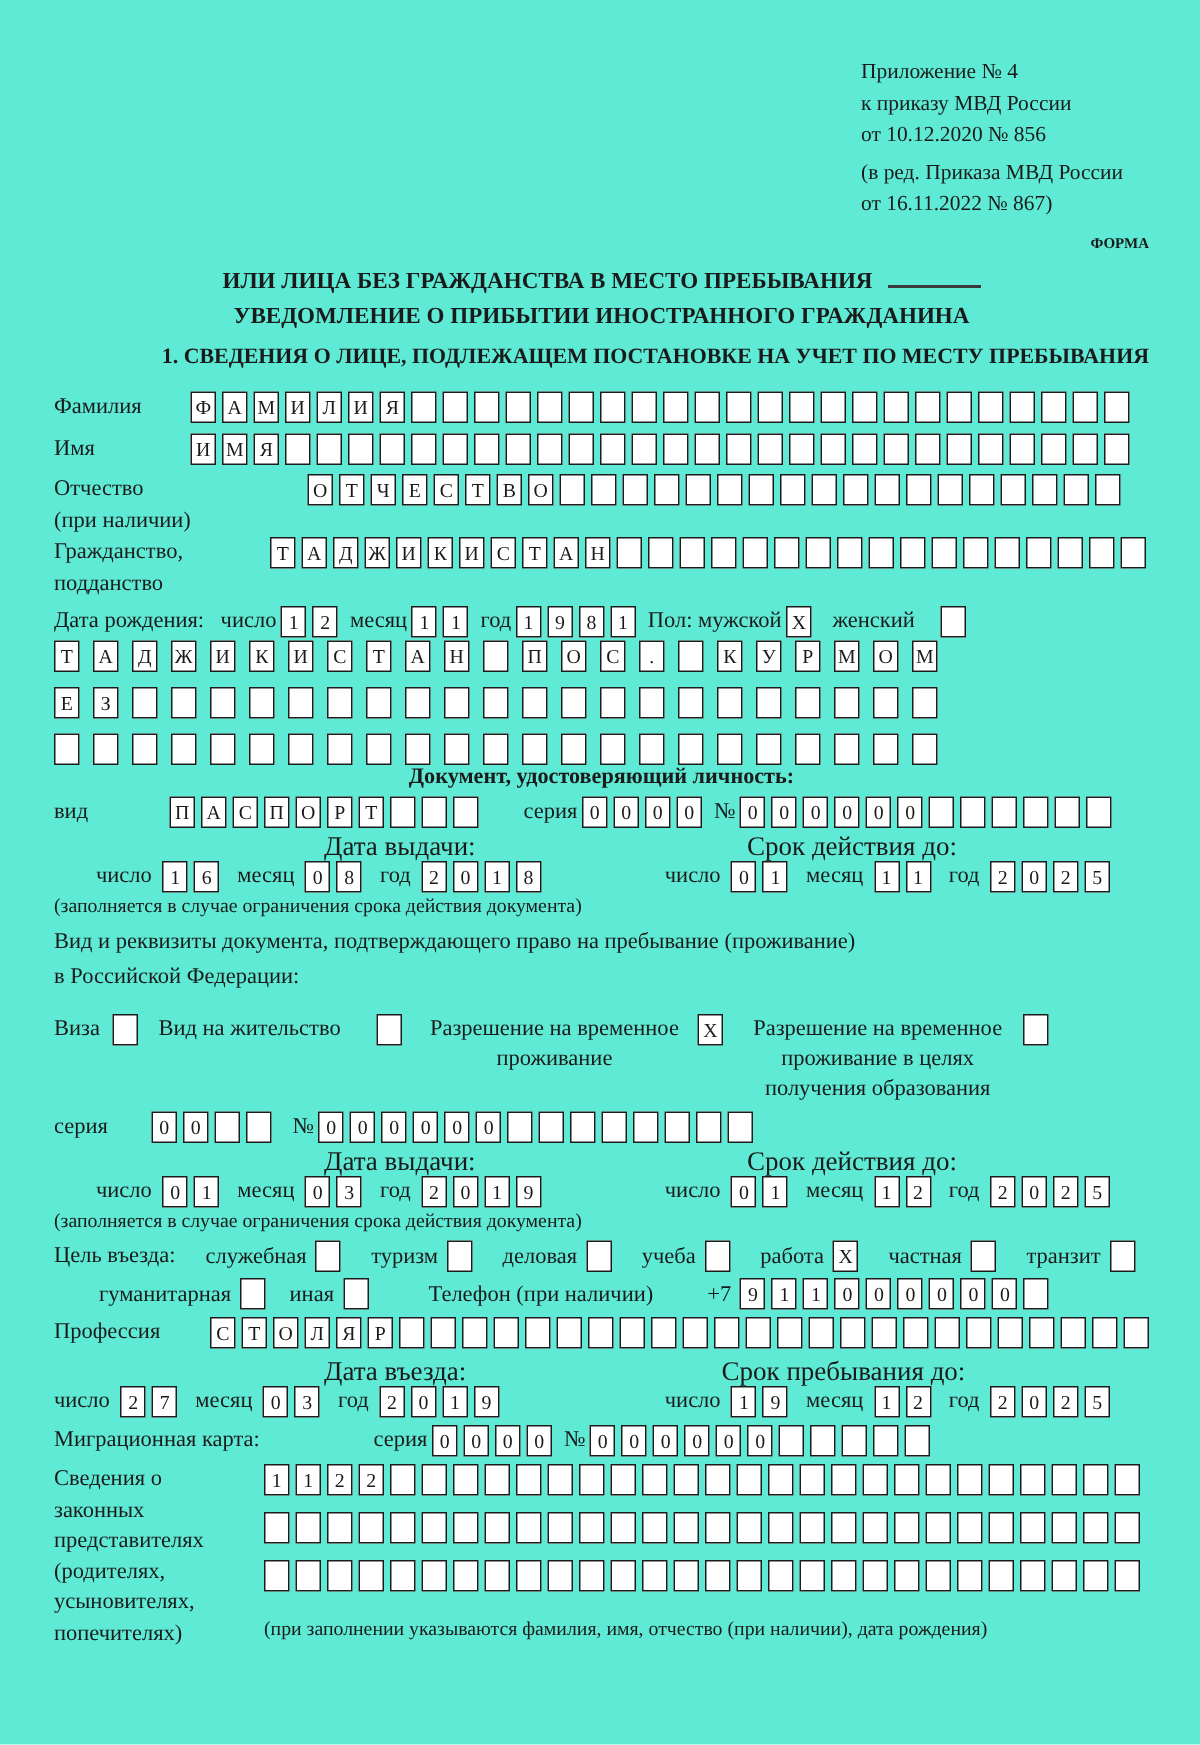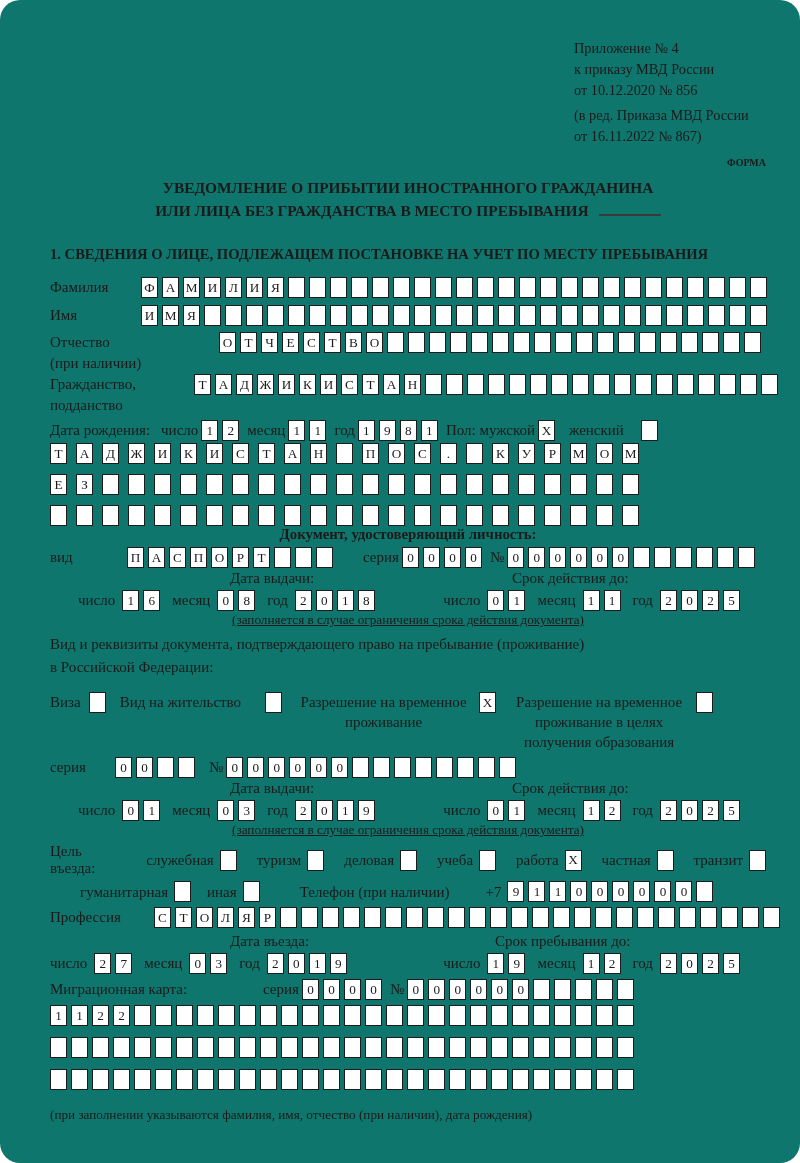--- a/index.html
+++ b/index.html
@@ -1,33 +1,32 @@
 <!DOCTYPE html>
 <html><head>
 <meta charset="utf-8">
 <style>
   html,body{margin:0;padding:0;background:#ffffff;}
   .page{
     position:relative;
     width:800px;height:1163px;
     box-sizing:border-box;
-    padding:38px 34px 10px 50px;
-    background:#0f766e;
+    padding:38px 34px 10px 36px;
+    background:#5eead4;
     color:#1a1a1a;
     font-family:"Liberation Serif", serif;
     font-size:15px;
     overflow:hidden;
-    border-radius:20px;
   }
   .appendix{margin-left:auto;width:192px;line-height:21px;font-size:14.3px;}
   .appendix .rev{margin-top:4px;}
   .forma{margin-top:10px;text-align:right;font-weight:bold;font-size:10px;}
   .title{margin-top:8px;text-align:center;font-weight:bold;font-size:15.4px;line-height:23px;}
   .blank-line{display:inline-block;width:62px;border-bottom:2px solid #3a3a3a;margin-left:10px;height:14px;}
-  .section-title{margin-top:24px;text-align:left;font-weight:bold;font-size:14.6px;}
+  .section-title{margin-top:8px;text-align:right;font-weight:bold;font-size:14.6px;}
   .row{display:flex;align-items:flex-start;}
   .lbl{line-height:21px;}
   .cells{display:inline-flex;gap:4px;flex-wrap:nowrap;}
   .cells.wide{gap:9px;}
   .cell{
     flex:0 0 17px;width:17px;height:21px;box-sizing:border-box;
     border:1.8px solid #1c1c1c;background:#fff;
     display:flex;align-items:center;justify-content:center;
     font-size:13.2px;line-height:1;
   }
@@ -35,30 +34,30 @@
   .w-patr{width:169px;flex:0 0 169px;}
   .w-cit{width:144px;flex:0 0 144px;}
   .w-bp{width:167px;flex:0 0 167px;line-height:21.5px;}
   .w-prof{width:104px;flex:0 0 104px;}
   .w-reps{width:140px;flex:0 0 140px;line-height:20.5px;}
   .stack>div{line-height:21px;}
   .bp-rows{display:flex;flex-direction:column;gap:10px;}
   .center-bold{text-align:center;font-weight:bold;font-size:14.8px;}
   .t{margin:0 3px 0 8px;}
   .t0{margin-right:3px;}
-  .dheads{position:relative;height:20px;font-size:15px;}
+  .dheads{position:relative;height:20px;font-size:18px;}
   .dheads .h1{position:absolute;left:180px;}
   .dheads .h2{position:absolute;left:462px;}
   .dheads .h2b{position:absolute;left:445px;text-align:right;}
   .drow{display:flex;align-items:center;}
   .dg{display:inline-flex;align-items:center;gap:4px;}
   .dg1{margin-left:28px;}
   .dg1z{margin-left:0;}
   .dg2{margin-left:auto;margin-right:26px;}
-  .note-r{text-align:center;font-size:13.2px;margin-top:1px;text-decoration:underline;}
+  .note-r{text-align:left;font-size:13.2px;margin-top:1px;}
   .permits{margin-top:16px;align-items:flex-start;}
   .ptxt{line-height:20px;}
   .pc{text-align:center;}
   .w175{width:175px;flex:0 0 175px;}
   .w178{width:178px;flex:0 0 178px;}
   .cbx{margin-left:8px;margin-right:14px;}
   .purpose{align-items:center;}
   .purpose .ptxt{margin-left:20px;}
   .purpose .cells{margin-left:6px;}
   .reps-right{display:flex;flex-direction:column;gap:11px;flex:1;}
@@ -76,24 +75,24 @@
     <div>Приложение № 4</div>
     <div>к приказу МВД России</div>
     <div>от 10.12.2020 № 856</div>
     <div class="rev">(в ред. Приказа МВД России</div>
     <div>от 16.11.2022 № 867)</div>
   </div>
 
   <div class="forma">ФОРМА</div>
 
   <div class="title">
-    <div>УВЕДОМЛЕНИЕ О ПРИБЫТИИ ИНОСТРАННОГО ГРАЖДАНИНА</div>
     <div>
       <span>ИЛИ ЛИЦА БЕЗ ГРАЖДАНСТВА В МЕСТО ПРЕБЫВАНИЯ</span><span class="blank-line"></span>
     </div>
+    <div>УВЕДОМЛЕНИЕ О ПРИБЫТИИ ИНОСТРАННОГО ГРАЖДАНИНА</div>
   </div>
 
   <div class="section-title">1. СВЕДЕНИЯ О ЛИЦЕ, ПОДЛЕЖАЩЕМ ПОСТАНОВКЕ НА УЧЕТ ПО МЕСТУ ПРЕБЫВАНИЯ</div>
 
   <div class="row mt14">
     <div class="lbl w-name">Фамилия</div>
     <div class="cells">
         <span class="cell">Ф</span>
         <span class="cell">А</span>
         <span class="cell">М</span>
@@ -682,20 +681,28 @@
         <span class="cell">0</span>
         <span class="cell"></span>
         <span class="cell"></span>
         <span class="cell"></span>
         <span class="cell"></span>
         <span class="cell"></span>
       </span>
   </div>
 
   <div class="row mt5">
+    <div class="w-reps">
+      <div>Сведения о</div>
+      <div>законных</div>
+      <div>представителях</div>
+      <div>(родителях,</div>
+      <div>усыновителях,</div>
+      <div>попечителях)</div>
+    </div>
     <div class="reps-right">
       <div class="cells">
           <span class="cell">1</span>
           <span class="cell">1</span>
           <span class="cell">2</span>
           <span class="cell">2</span>
           <span class="cell"></span>
           <span class="cell"></span>
           <span class="cell"></span>
           <span class="cell"></span>

